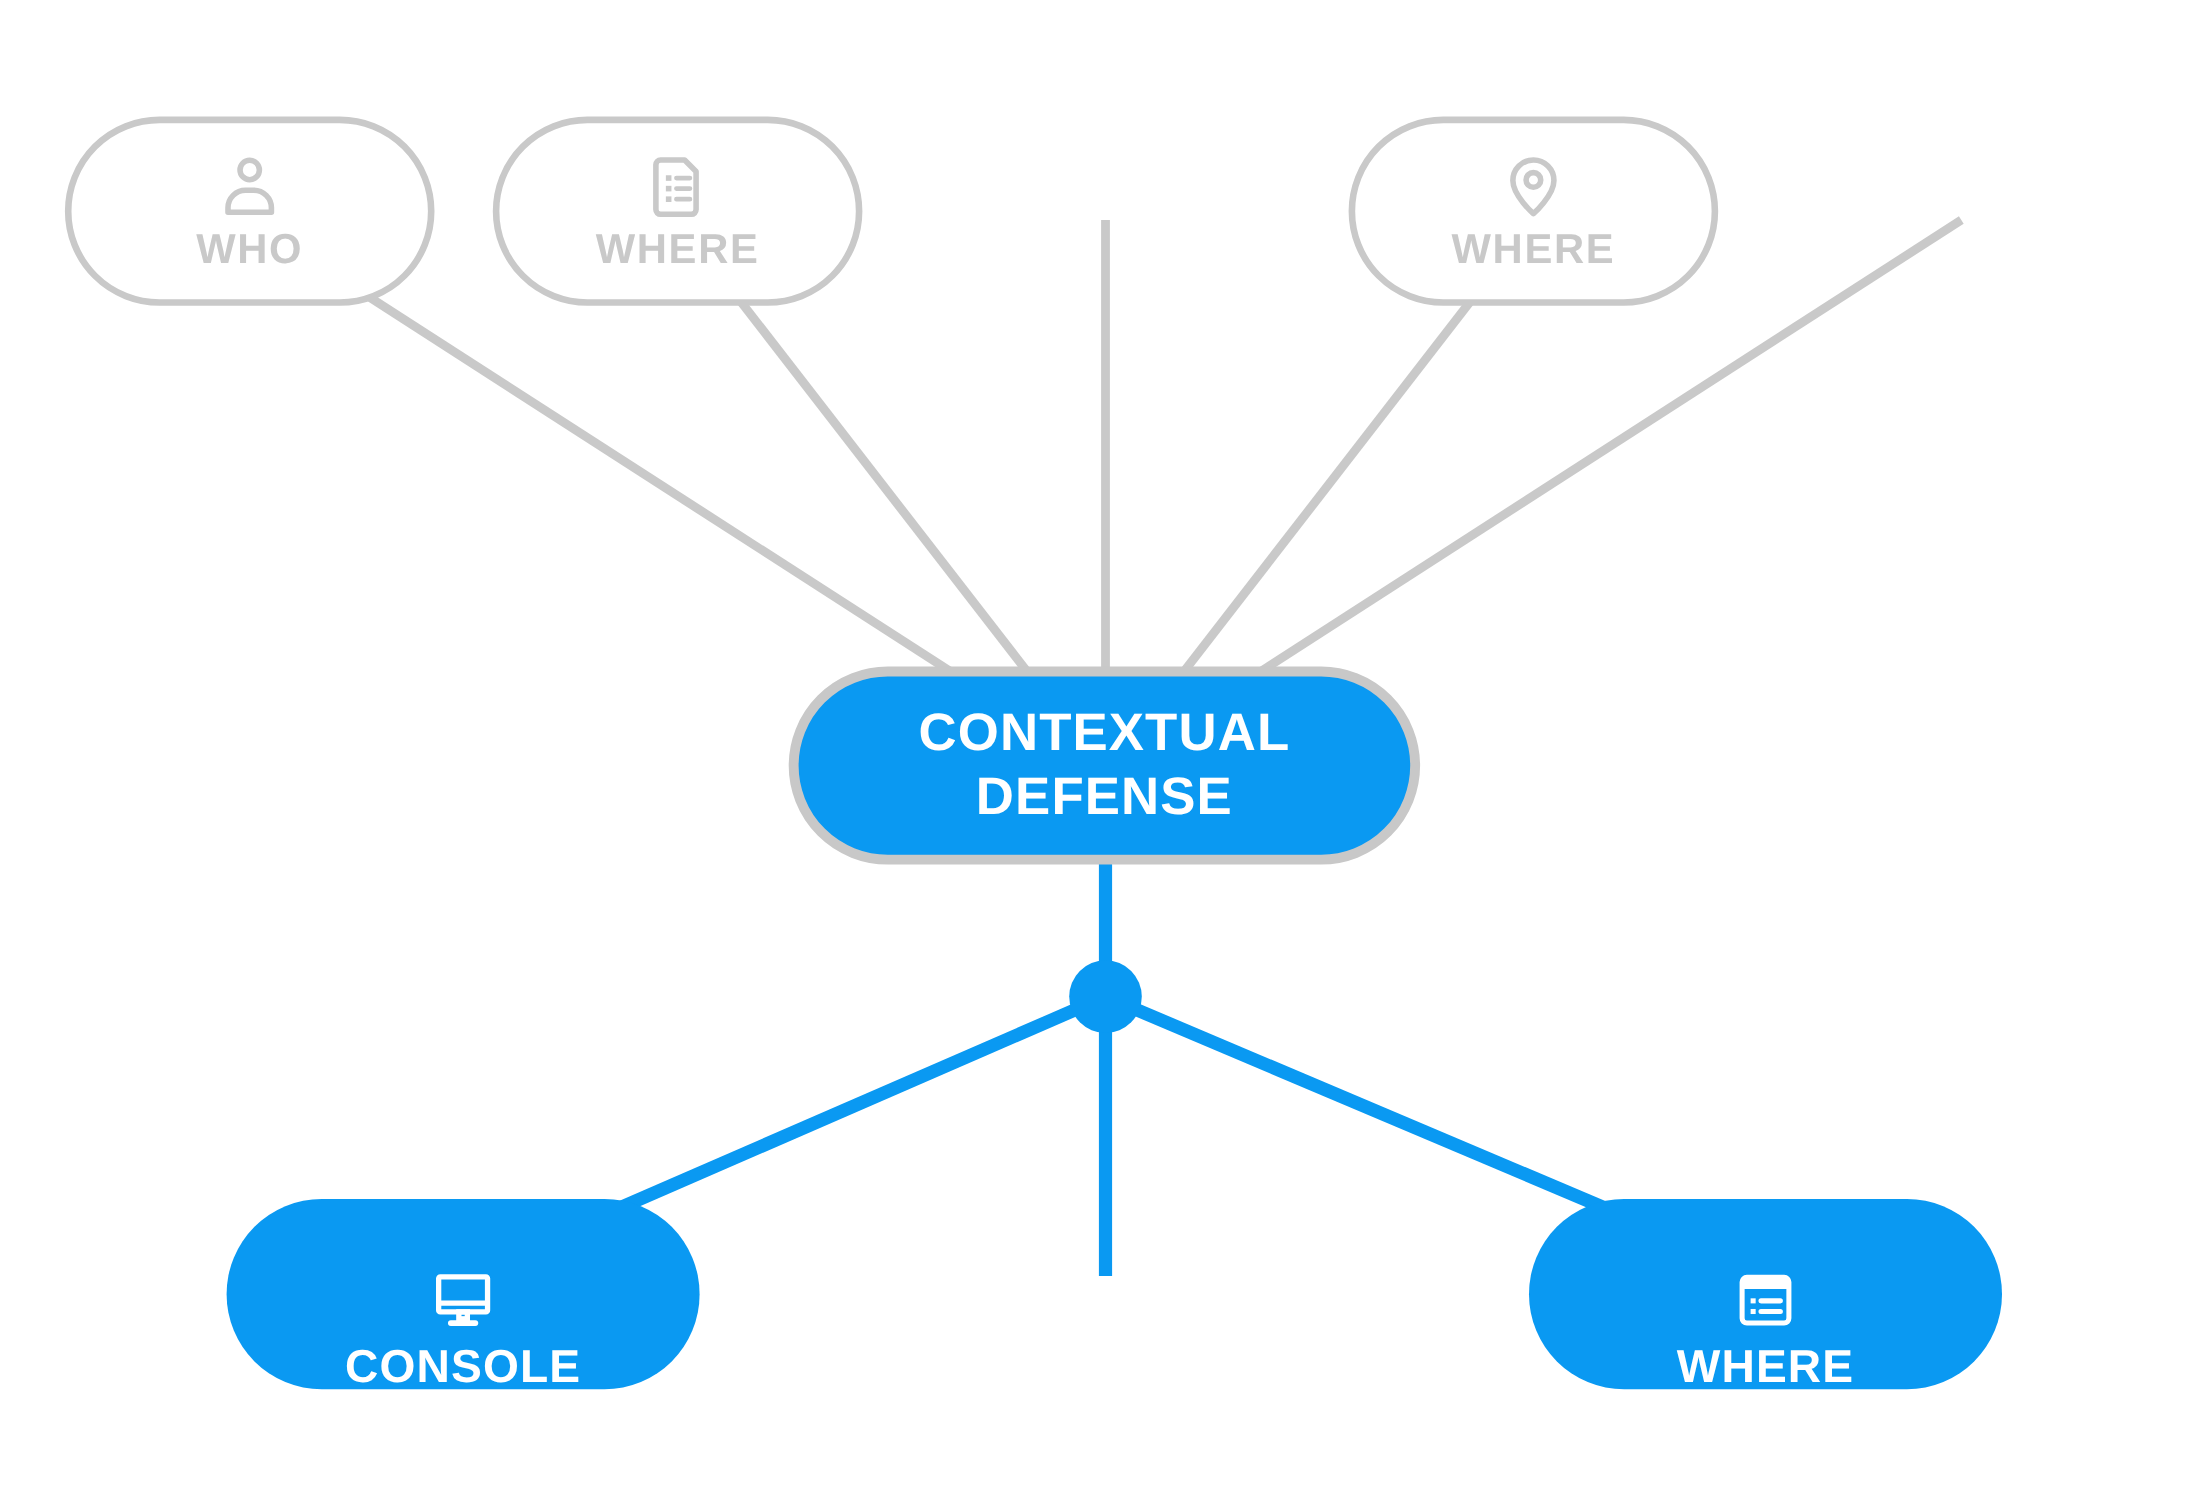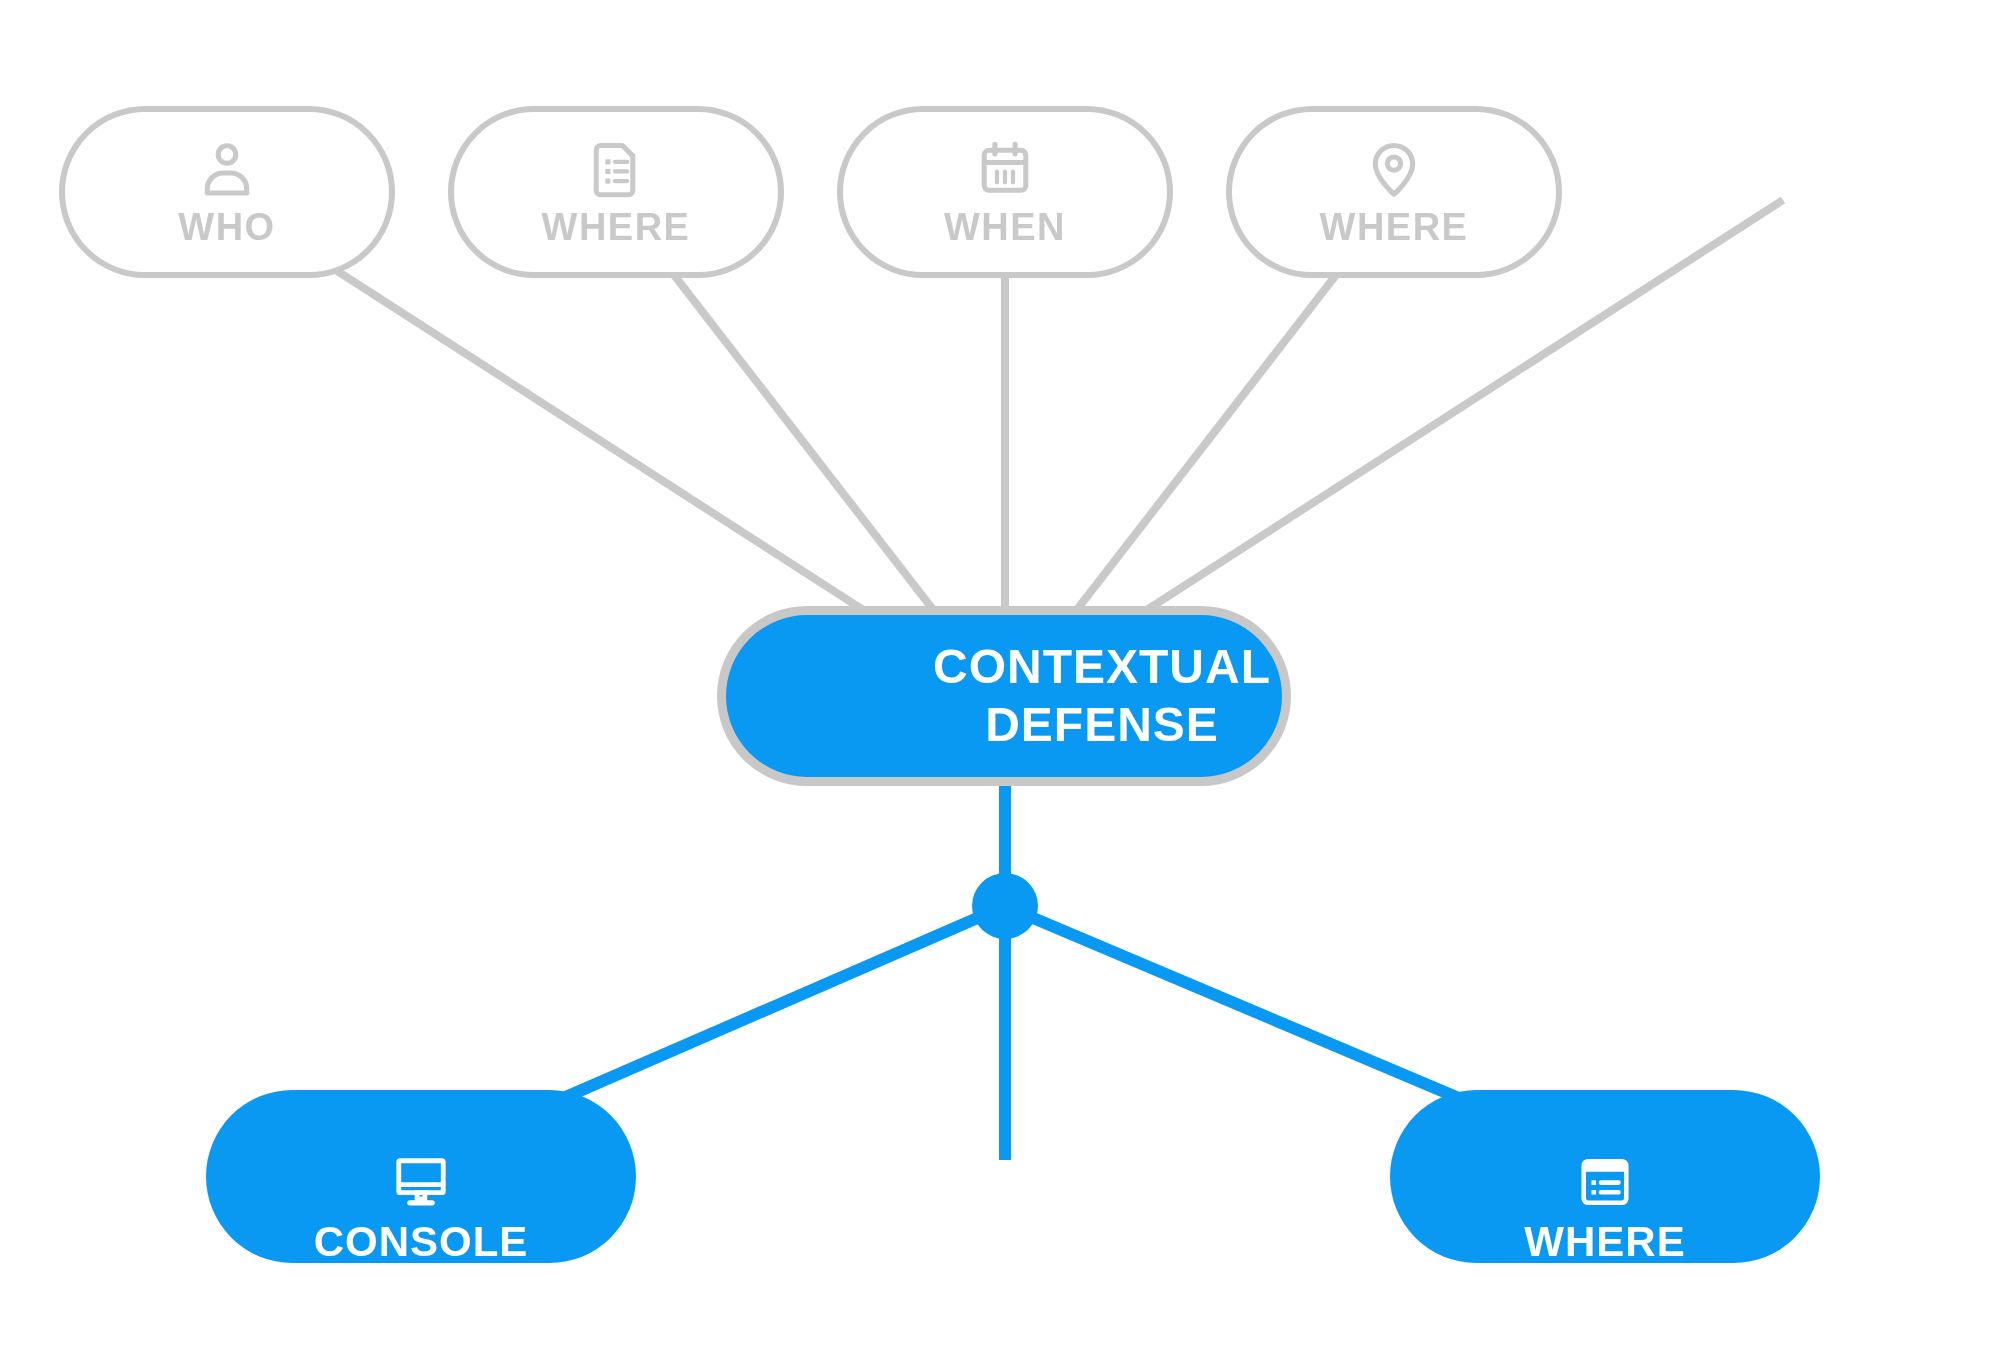--- a/index.html
+++ b/index.html
@@ -27,21 +27,21 @@
   .pos-who{left:59px;}
   .pos-what{left:448px;}
   .pos-when{left:837px;}
   .pos-where{left:1226px;}
   .pos-how{left:1615px;}
 
   
   .center-node{
     position:absolute;left:717px;top:606px;width:574px;height:180px;box-sizing:border-box;
     background:#0a99f2;border:9px solid #c8c8c8;border-radius:94px;
-    display:flex;align-items:center;justify-content:flex-end;
+    display:flex;align-items:center;justify-content:center;
   }
   .center-node .nlabel{
     width:360px;text-align:center;color:#ffffff;font-size:48px;font-weight:700;
     line-height:1.2;letter-spacing:1px;
   }
 
   
   .bottom-node{
     position:absolute;top:1090px;width:430px;height:173px;box-sizing:border-box;
     background:#0a99f2;border-radius:87px;
@@ -88,29 +88,20 @@
     <svg width="64" height="64" viewBox="0 0 24 24" fill="none" stroke="#c9c9c9" stroke-width="1.9">
       <path d="M6.2 2.8 h8.2 l3.9 3.9 v13 a1.6 1.6 0 0 1 -1.6 1.6 h-10.5 a1.6 1.6 0 0 1 -1.6 -1.6 v-15.3 a1.6 1.6 0 0 1 1.6 -1.6 z" stroke-linejoin="round"></path>
       <rect x="8" y="8" width="1.9" height="1.9" fill="#c9c9c9" stroke="none"></rect>
       <rect x="8" y="11.6" width="1.9" height="1.9" fill="#c9c9c9" stroke="none"></rect>
       <rect x="8" y="15.2" width="1.9" height="1.9" fill="#c9c9c9" stroke="none"></rect>
       <path d="M11.6 8.95 h4.6 M11.6 12.55 h4.6 M11.6 16.15 h4.6" stroke-width="1.6" stroke-linecap="round"></path>
     </svg>
     <div class="nlabel">WHERE</div>
   </div>
 
-  <div class="top-node pos-when">
-    <svg width="64" height="64" viewBox="0 0 24 24" fill="none" stroke="#c9c9c9" stroke-width="1.9">
-      <rect x="4.2" y="4.6" width="15.6" height="15" rx="1.8"></rect>
-      <path d="M8.2 2.4 v3.6 M15.8 2.4 v3.6" stroke-linecap="round"></path>
-      <path d="M4.2 9.2 h15.6"></path>
-      <path d="M9 12.6 v4 M12 12.6 v4 M15 12.6 v4" stroke-width="1.6" stroke-linecap="round"></path>
-    </svg>
-    <div class="nlabel">WHEN</div>
-  </div>
 
   <div class="top-node pos-where">
     <svg width="64" height="64" viewBox="0 0 24 24" fill="none" stroke="#c9c9c9" stroke-width="1.9">
       <path d="M12 2.8 c-3.9 0-7 3.1-7 7 0 5.1 7 11.3 7 11.3 s7-6.2 7-11.3 c0-3.9-3.1-7-7-7 z" stroke-linejoin="round"></path>
       <circle cx="12" cy="9.6" r="2.5"></circle>
     </svg>
     <div class="nlabel">WHERE</div>
   </div>
 
 

